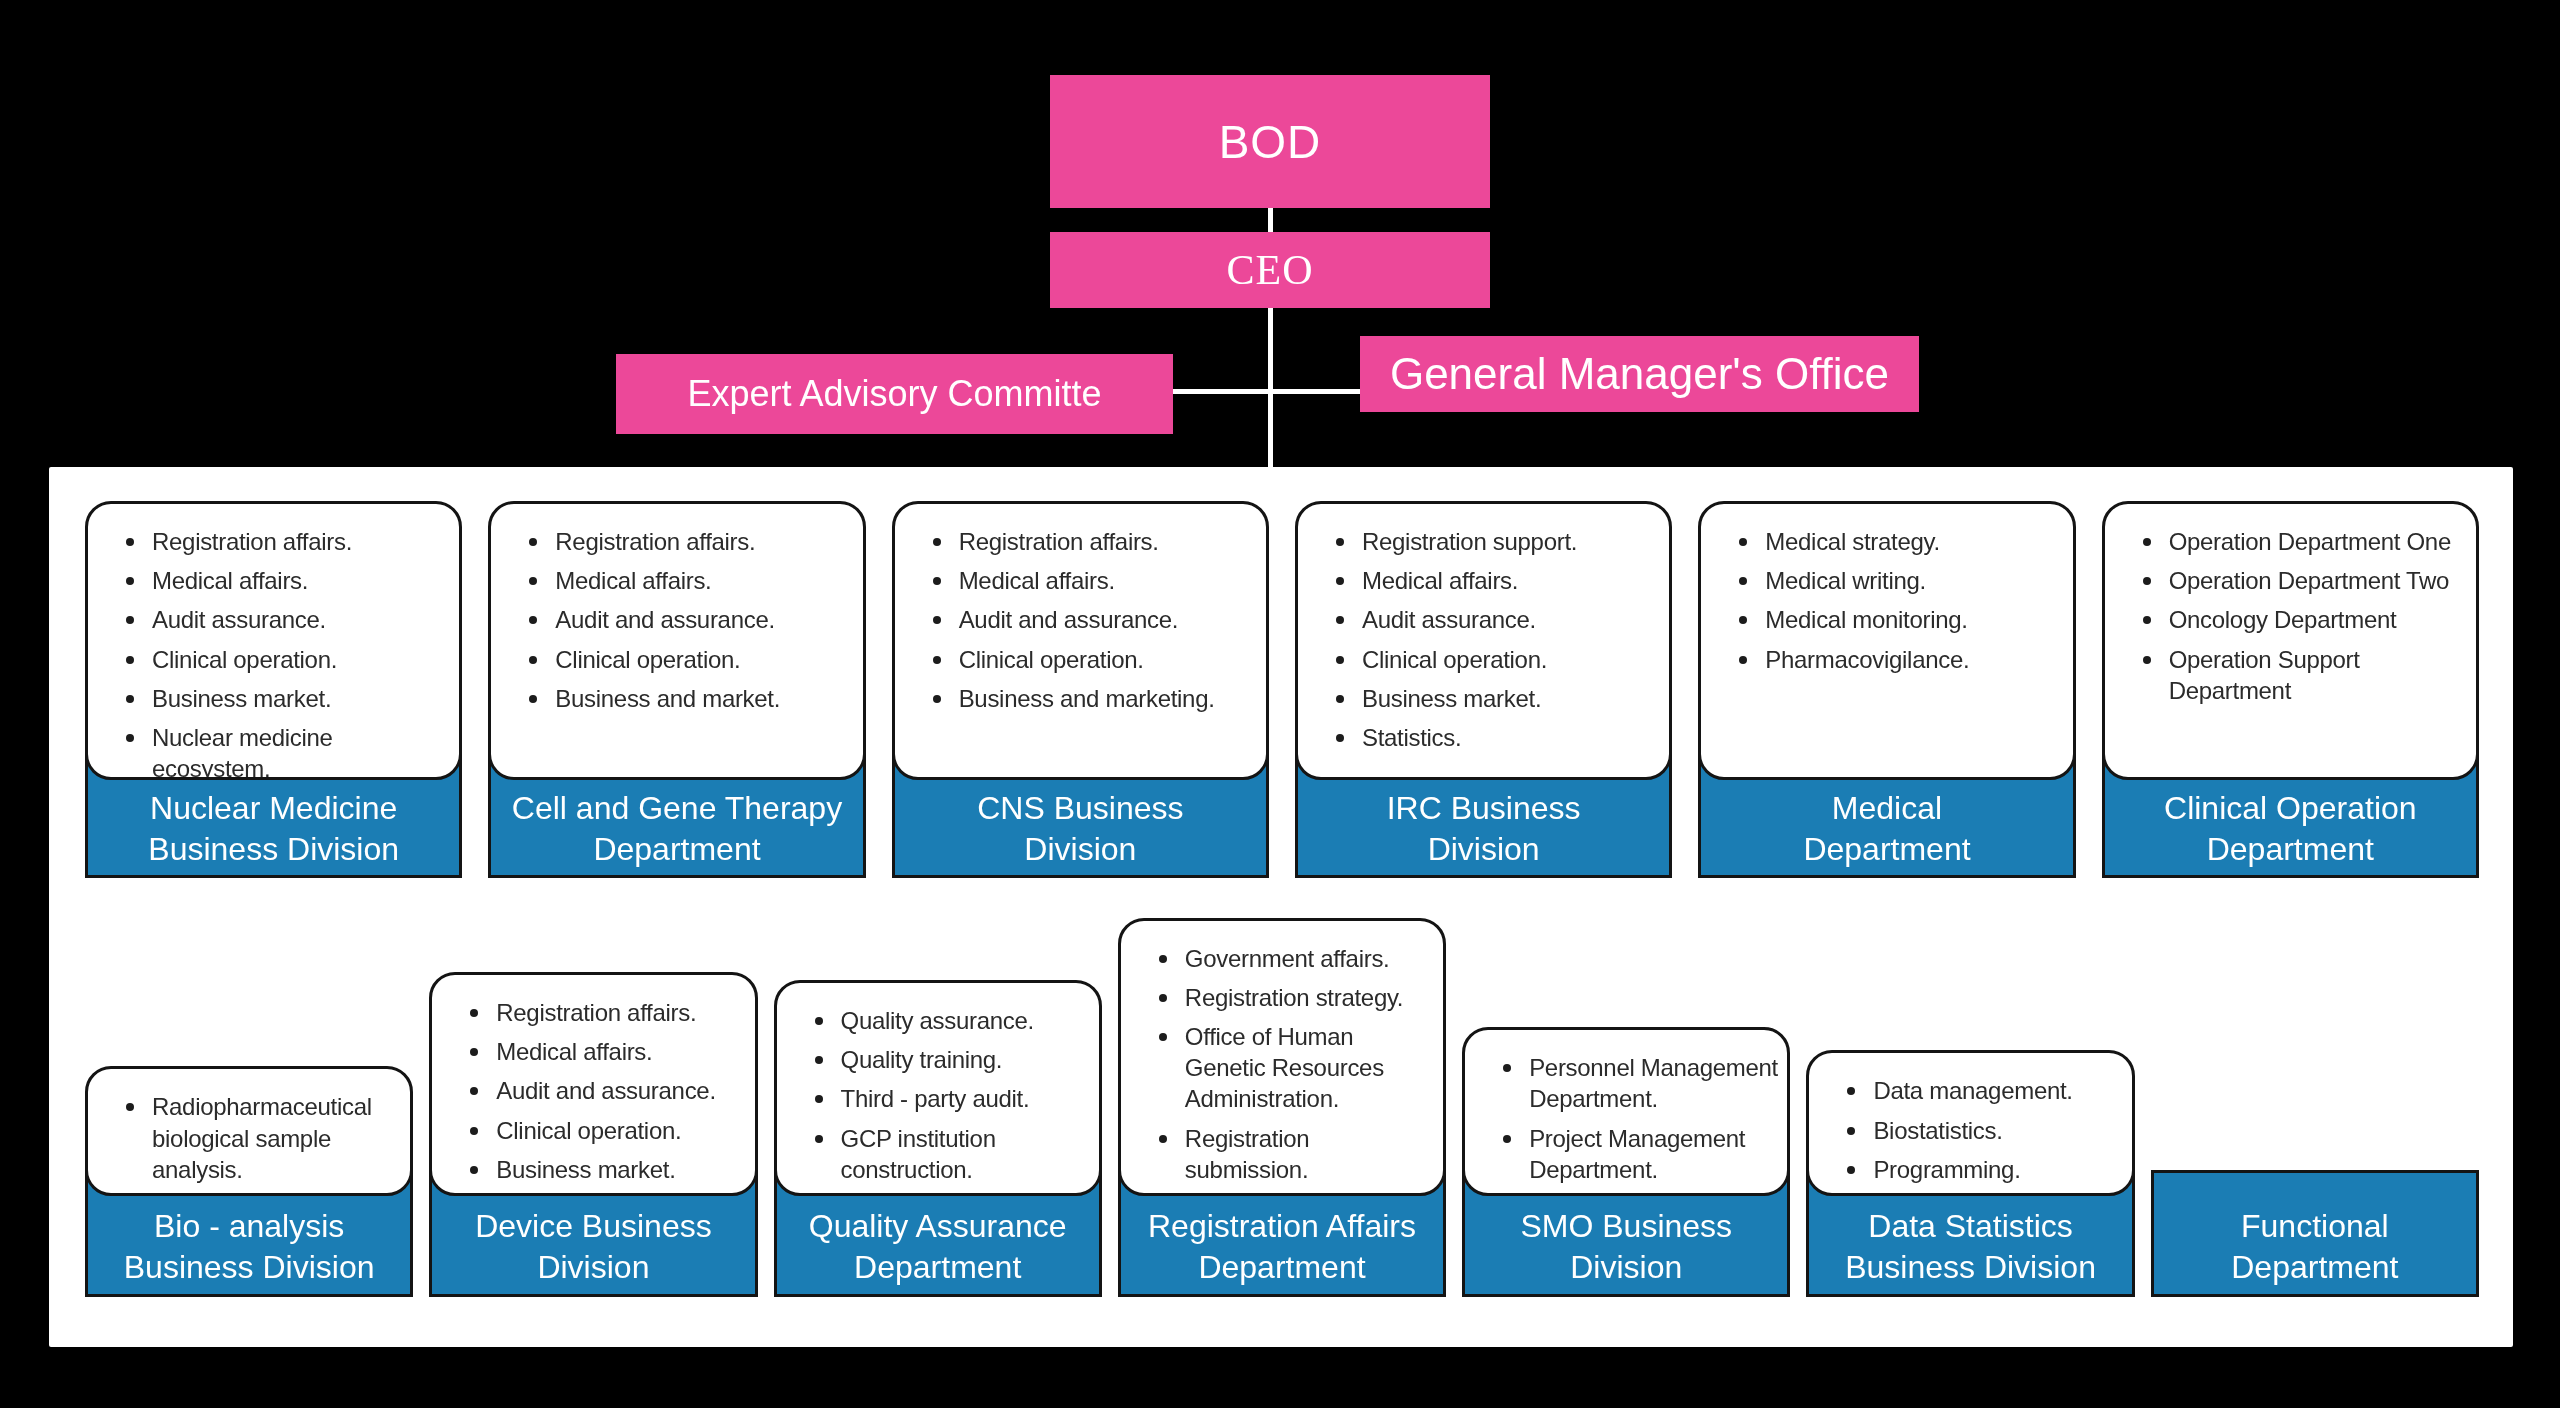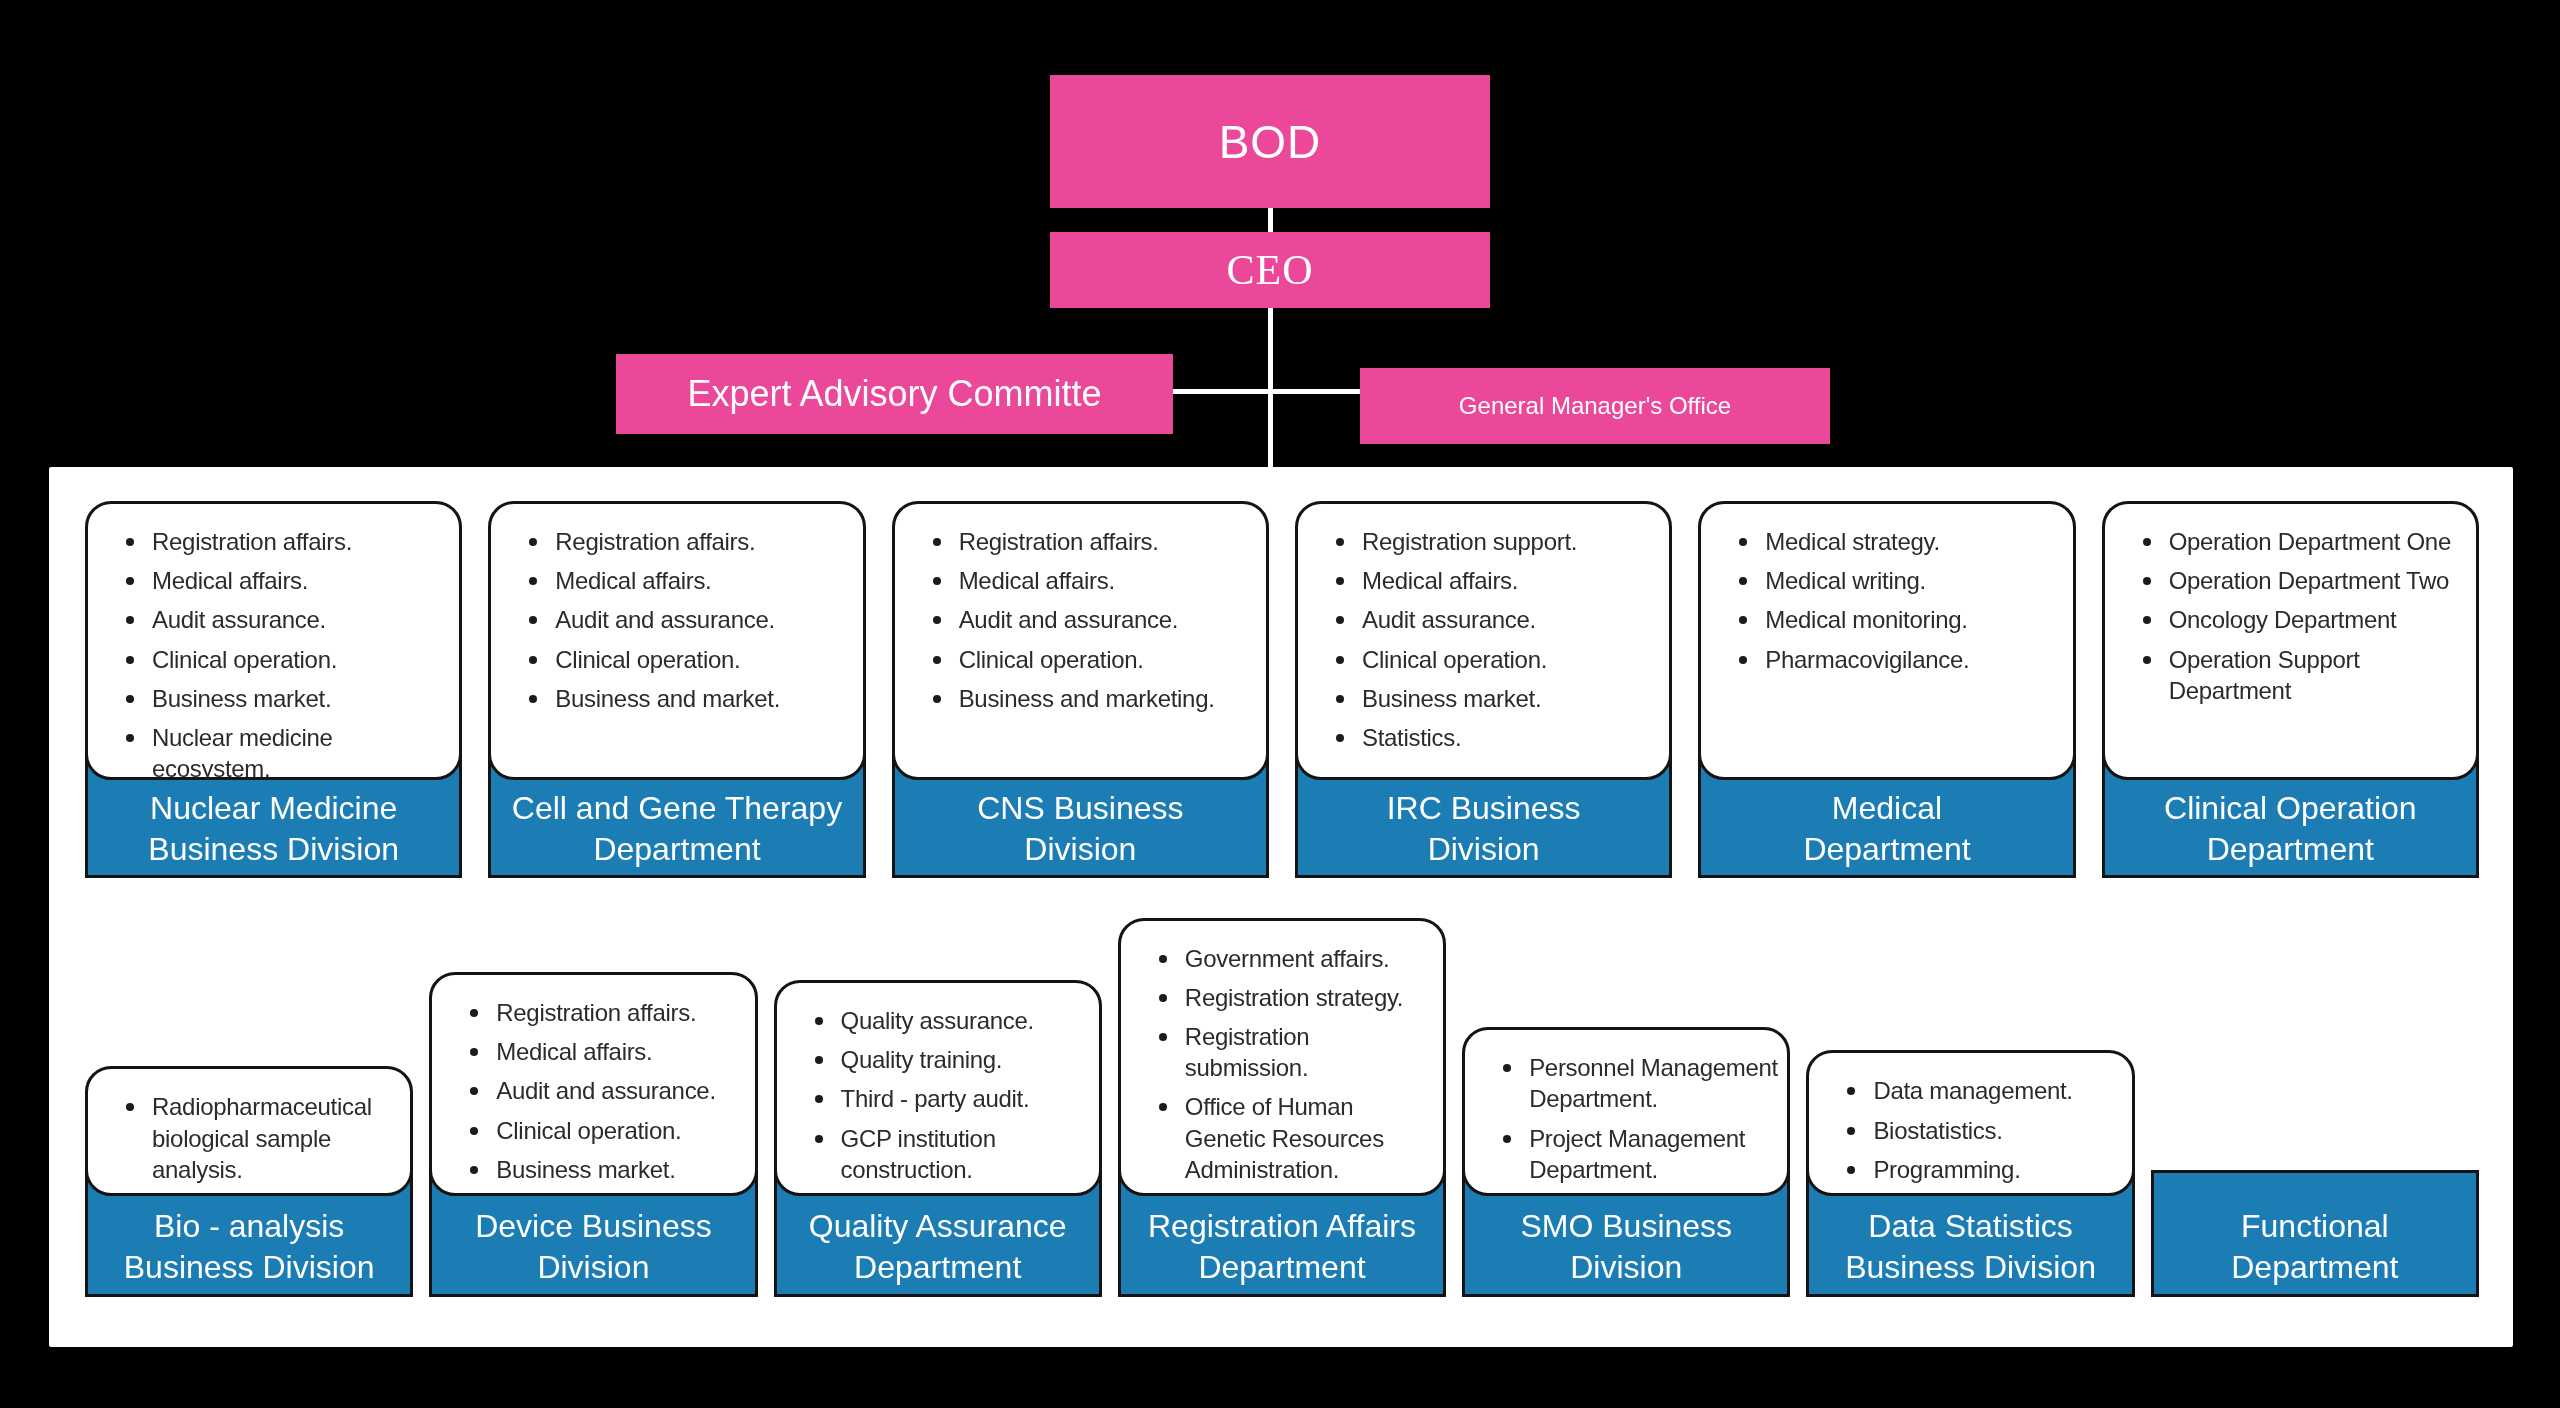--- a/index.html
+++ b/index.html
@@ -9,21 +9,21 @@
   }
   
   .node{
     position:absolute;background:#ec4899;color:#ffffff;
     display:flex;align-items:center;justify-content:center;
     text-align:center;
   }
   .node-bod{left:1050px;top:75px;width:440px;height:133px;font-size:46px;letter-spacing:1px;}
   .node-ceo{left:1050px;top:232px;width:440px;height:76px;font-size:42px;letter-spacing:1px;font-family:Liberation Serif, serif;}
   .node-advisory{left:616px;top:354px;width:557px;height:80px;font-size:36px;}
-  .node-gm{left:1360px;top:368px;width:470px;height:76px;font-size:24px;}
+  .node-gm{left:1360px;top:336px;width:559px;height:76px;font-size:44px;}
   
   .conn{position:absolute;background:#ffffff;}
   .conn-bod-ceo{left:1268px;top:208px;width:5px;height:24px;}
   .conn-ceo-panel{left:1268px;top:308px;width:5px;height:160px;}
   .conn-cross{left:1173px;top:389px;width:187px;height:5px;}
   
   .panel{
     position:absolute;left:49px;top:467px;width:2464px;height:880px;
     background:#ffffff;border-radius:2px;
   }
@@ -183,22 +183,22 @@
             </ul>
     </div>
     <div class="card-title">Quality Assurance
 Department</div>
   </div>
         <div class="dept">
     <div class="card-body">
       <ul class="bullets">
               <li>Government affairs.</li>
               <li>Registration strategy.</li>
+              <li>Office of Human Genetic Resources Administration.</li>
               <li>Registration submission.</li>
-              <li>Office of Human Genetic Resources Administration.</li>
             </ul>
     </div>
     <div class="card-title">Registration Affairs
 Department</div>
   </div>
         <div class="dept">
     <div class="card-body">
       <ul class="bullets">
               <li>Personnel Management Department.</li>
               <li>Project Management Department.</li>

